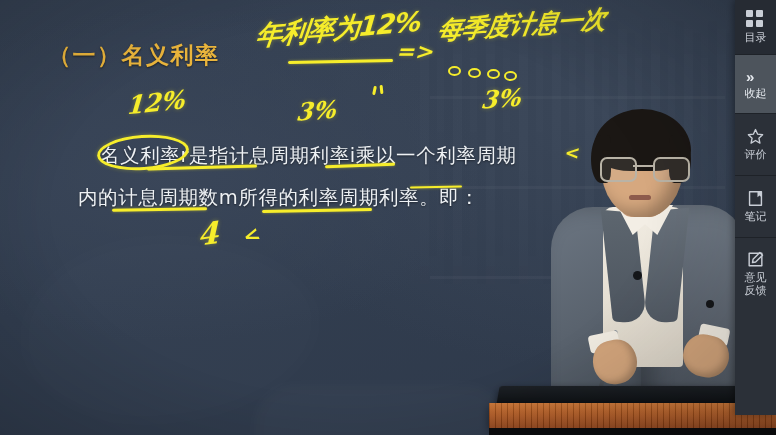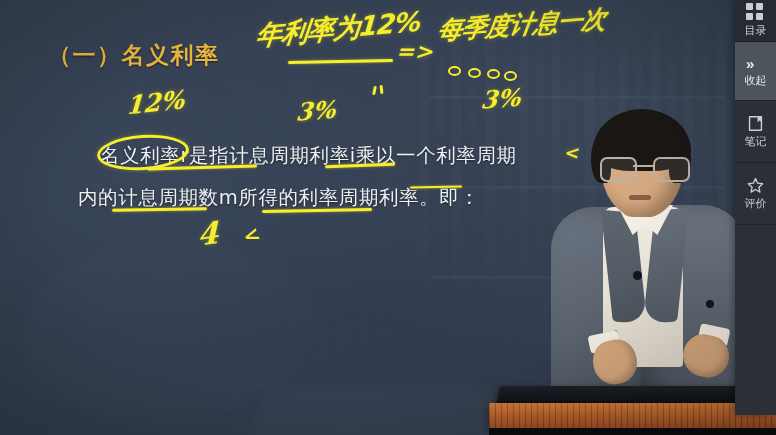--- a/index.html
+++ b/index.html
@@ -246,21 +246,21 @@
     position:relative;
     width:100%;
     box-sizing:border-box;
     display:flex;flex-direction:column;align-items:center;justify-content:center;
     gap:3px;
     color:#c9ced6;
     border-bottom:1px solid #1e2228;
     cursor:pointer;
     user-select:none;
   }
-  .sb-item.catalog{height:42px;background:#262b33;}
+  .sb-item.catalog{height:55px;background:#262b33;}
   .sb-item.collapse{height:59px;background:#4d545c;color:#e6eaef;}
   .sb-item.ask{height:62px;}
   .sb-item.note{height:62px;}
   .sb-item.rate{height:62px;}
   .sb-item.feedback{height:71px;border-bottom:none;}
   .sb-label{
     font-size:11px;line-height:12.5px;text-align:center;
     font-family:"DejaVu Sans","Liberation Sans",sans-serif;
     letter-spacing:0px;
   }
@@ -364,34 +364,47 @@
 
     <div class="sb-item collapse">
       <span class="sb-icon" style="height:17px;">
         <span class="chev">»</span>
         <span class="chev-dash"></span>
       </span>
       <span class="sb-label">收起</span>
     </div>
 
 
+    <div class="sb-item rate">
+      <span class="sb-icon">
+        <svg viewBox="0 0 24 24" fill="none" stroke="#c9ced6" stroke-width="1.7">
+          <path d="M12 3.2l2.7 5.9 6.3.7-4.7 4.3 1.3 6.2L12 17.1 6.4 20.3l1.3-6.2L3 9.8l6.3-.7z" stroke-linejoin="round"></path>
+        </svg>
+      </span>
+      <span class="sb-label">评价</span>
+    </div>
+
     <div class="sb-item note">
       <span class="sb-icon">
         <svg viewBox="0 0 24 24" fill="none" stroke="#c9ced6" stroke-width="1.8">
           <path d="M4.5 3.5h15v17h-15z" stroke-linejoin="round"></path>
           <path d="M14.5 3.5v7l2.6-2.2 2.4 2.2v-7z" fill="#c9ced6" stroke="none"></path>
         </svg>
       </span>
       <span class="sb-label">笔记</span>
     </div>
 
-    <div class="sb-item rate">
+    <div class="sb-item feedback">
       <span class="sb-icon">
-        <svg viewBox="0 0 24 24" fill="none" stroke="#c9ced6" stroke-width="1.7">
-          <path d="M12 3.2l2.7 5.9 6.3.7-4.7 4.3 1.3 6.2L12 17.1 6.4 20.3l1.3-6.2L3 9.8l6.3-.7z" stroke-linejoin="round"></path>
+        <svg viewBox="0 0 24 24" fill="none" stroke="#c9ced6" stroke-width="1.8">
+          <path d="M4 4h10.5L4 14.5z" fill="none" stroke="none"></path>
+          <path d="M4 4h16v16H4z" stroke-linejoin="round"></path>
+          <path d="M17.5 3.2l3.3 3.3-8.6 8.6-4 .7.7-4z" fill="#2b3038" stroke="#c9ced6" stroke-linejoin="round"></path>
         </svg>
       </span>
-      <span class="sb-label">评价</span>
-    </div>
-
+      <span class="sb-label">
+        <span>意见</span><br>
+        <span>反馈</span>
+      </span>
+    </div>
 
   </div>
 </div>
 
 </body></html>

